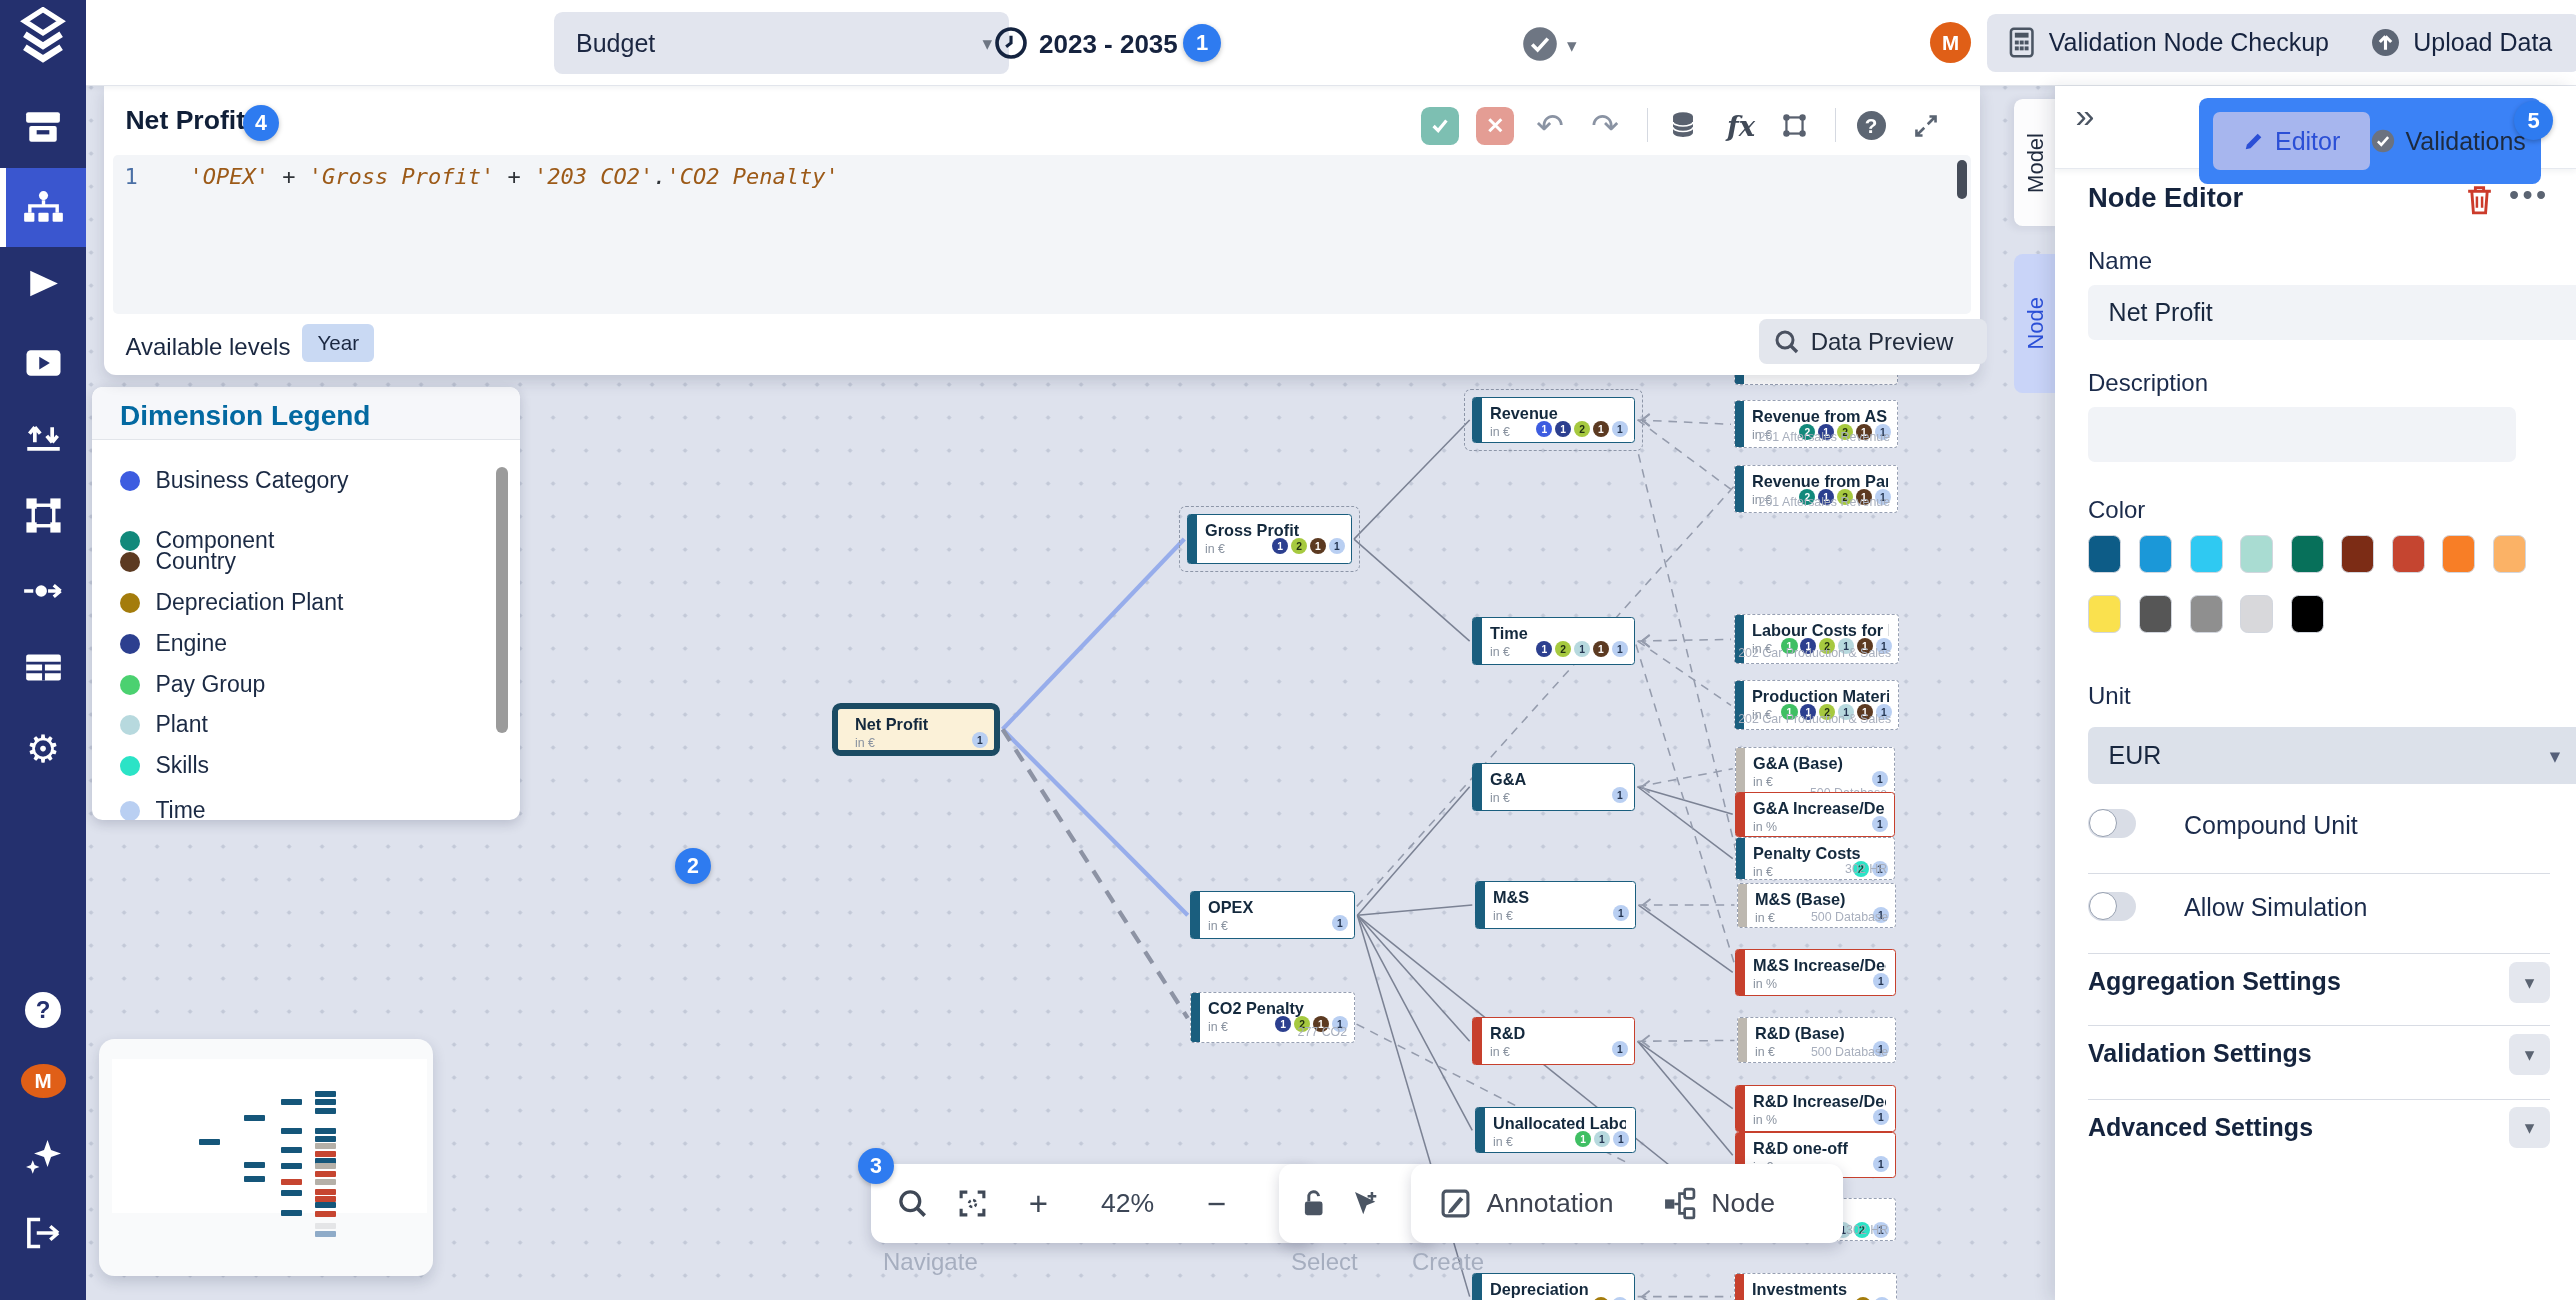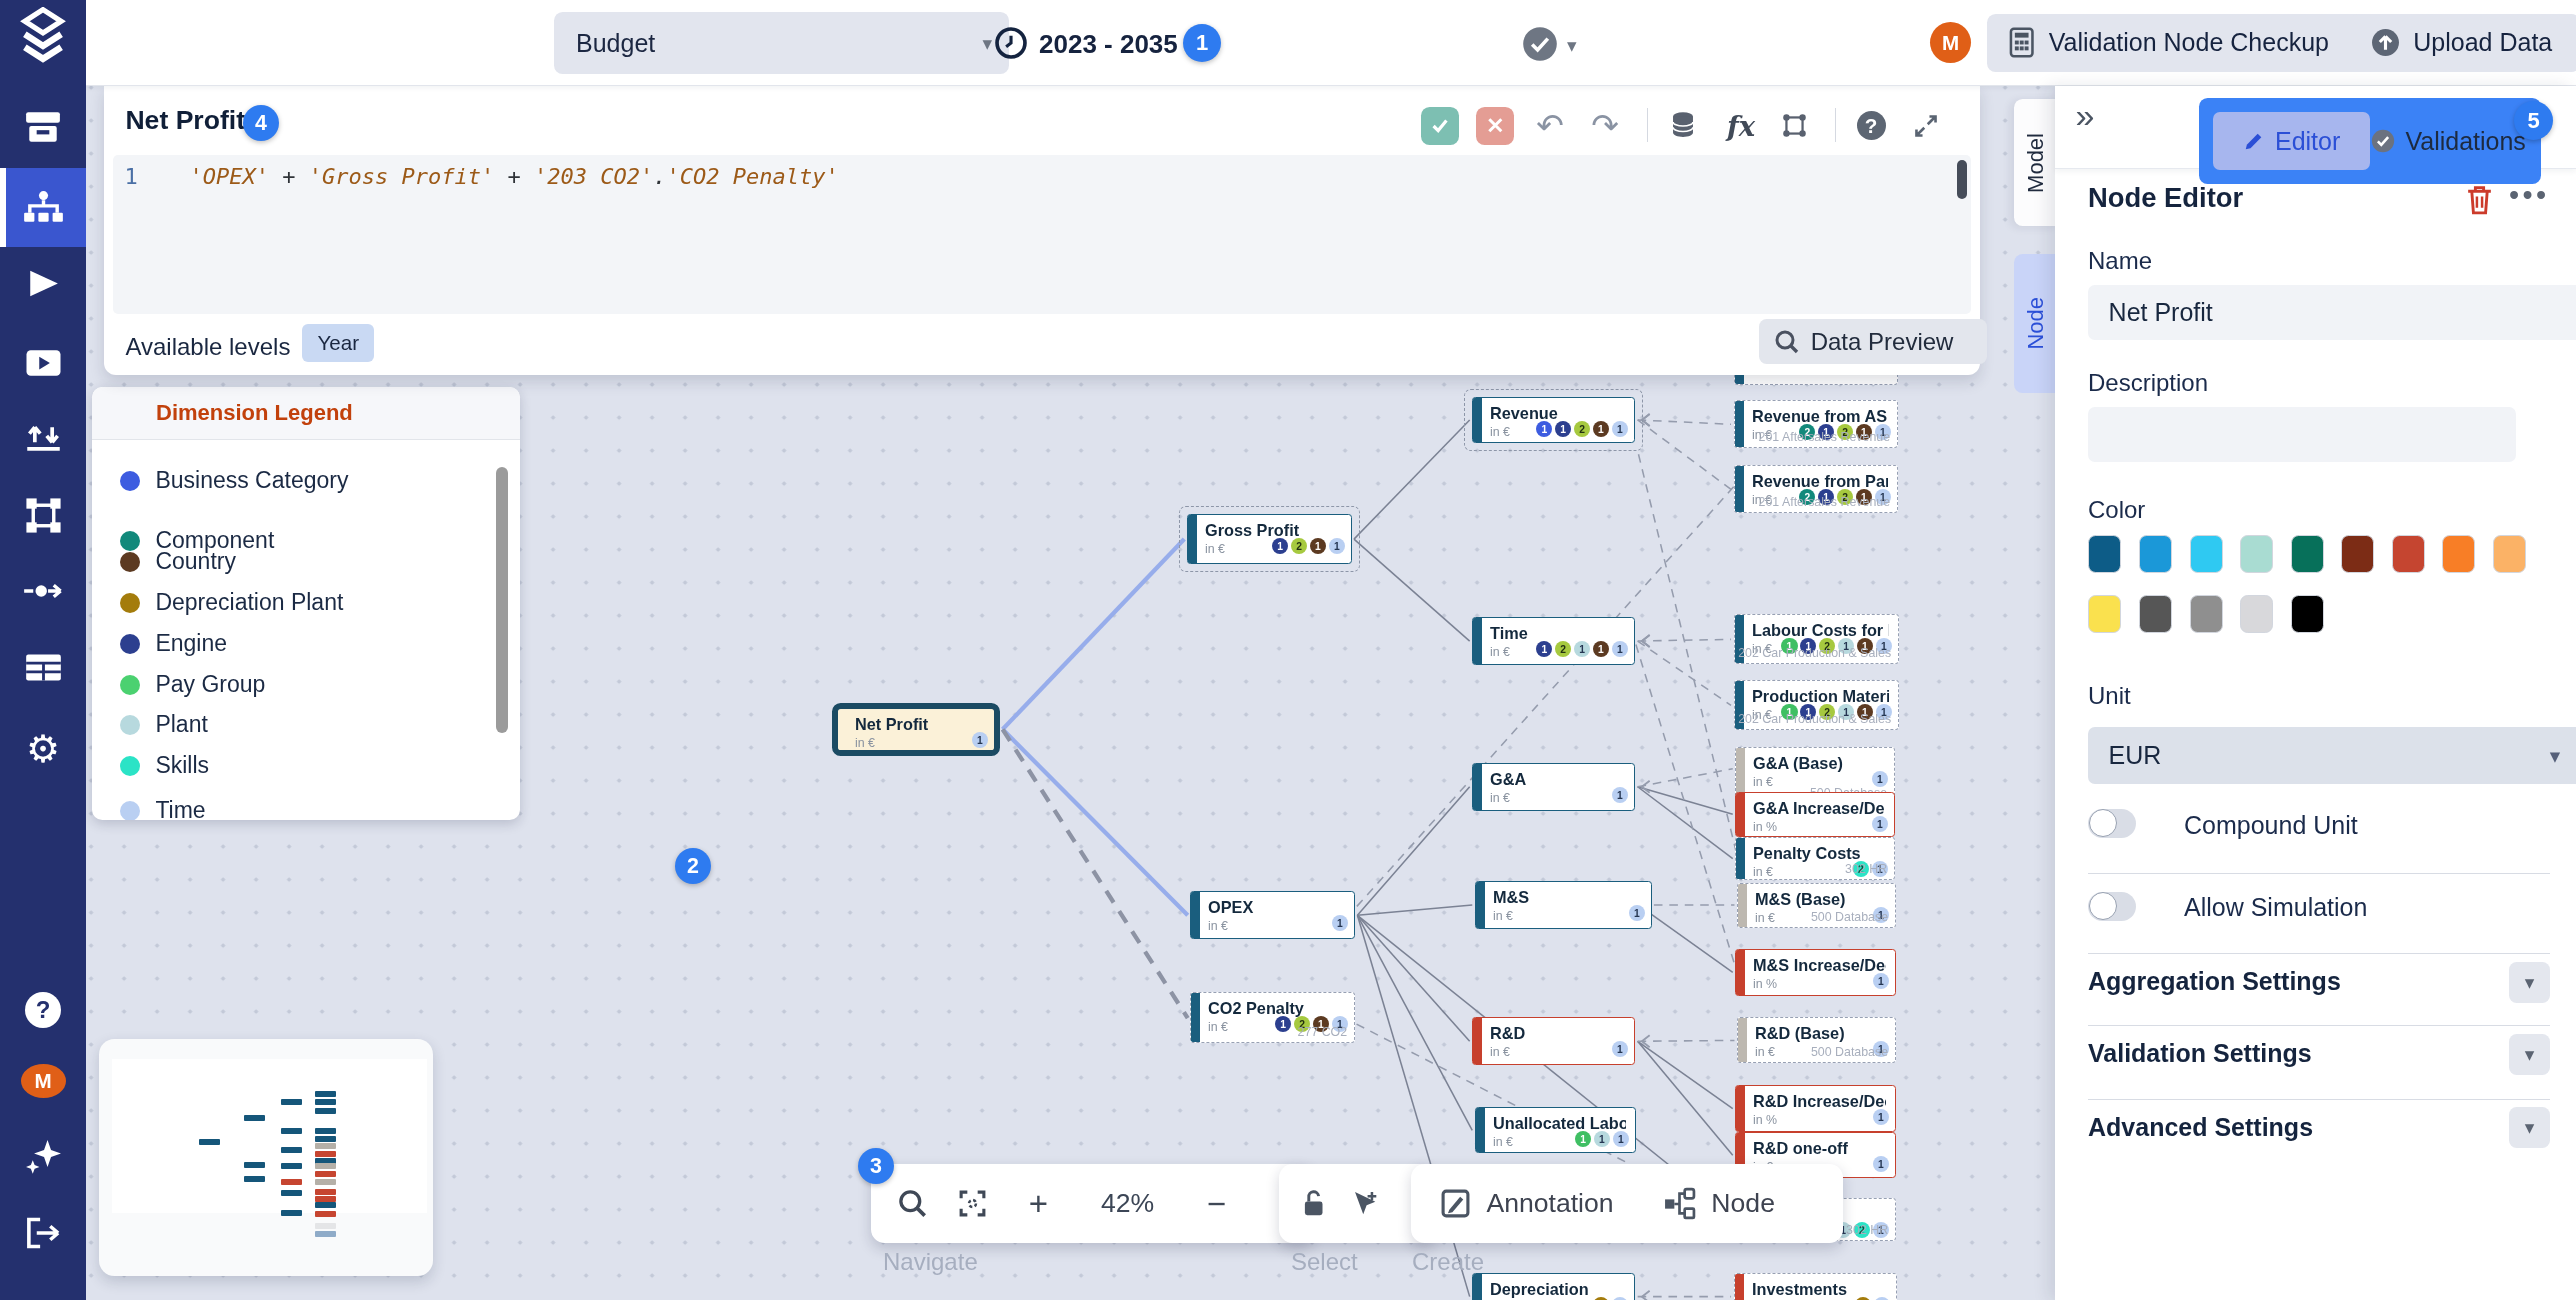--- a/index.html
+++ b/index.html
@@ -30,21 +30,21 @@
   #code .code-text{position:absolute;left:77px;top:8.6px;font-family:"DejaVu Sans Mono",monospace;font-style:italic;font-size:22px;white-space:pre;}
   .tok-str{color:#9C5A18;}
   .tok-op{color:#2F3338;}
   #code .thumb{position:absolute;right:3.4px;top:5.1px;width:10.3px;height:39px;background:#454C59;border-radius:5.1px;}
   #f-levels{position:absolute;left:21.4px;top:247px;font-size:24px;color:#1A2740;}
   #f-chip{position:absolute;left:198px;top:238px;height:38px;padding:0 15.4px;background:#C9D9F3;border-radius:6px;font-size:20.6px;color:#1A2740;display:flex;align-items:center;}
   #f-preview{position:absolute;left:1655px;top:233px;width:197px;height:45px;background:#E3E6ED;border-radius:7.7px;display:flex;align-items:center;gap:10.3px;padding:0 15.4px;font-size:24px;color:#222C3D;}
   
   #legend{left:92px;top:387px;width:428px;height:433px;background:#fff;border-radius:10.3px;box-shadow:0 3.4px 12px rgba(20,30,60,.18);z-index:5;overflow:hidden;}
   #legend-h{height:53px;border-bottom:0.9px solid #E2E5EA;background:#F6F7FA;border-radius:10.3px 10.3px 0 0;}
-  #legend-h span{position:absolute;left:28px;top:13px;font-size:22px;font-weight:bold;color:#c2410c;margin-left:36px;}
+  #legend-h span{position:absolute;left:28px;top:13px;font-size:28px;font-weight:bold;color:#0369a1;}
   .leg-item{position:absolute;left:28px;display:flex;align-items:center;gap:15.4px;}
   .leg-dot{width:20px;height:20px;border-radius:50%;flex:none;}
   .leg-label{font-size:23px;color:#1B2A44;}
   #leg-scroll{position:absolute;right:12px;top:80px;width:12px;height:266px;background:#9B9B9B;border-radius:6px;}
   
   .gnode{position:absolute;background:#fff;border-radius:3.4px;box-sizing:border-box;z-index:2;}
   .gnode.teal{border:1.7px solid #1A5E7E;}
   .gnode.red{border:1.7px solid #C7402D;}
   .gnode.dashed{border:1.7px dashed #97A0B3;}
   .gnode.selected{border:6px solid #1B4B63;background:#FBF1D8;border-radius:8.6px;}
@@ -260,21 +260,21 @@
         </div>
         <div class="gfoot">302 HR</div>
       </div>
       <div class="gnode teal bar-teal" style="left: 1190px; top: 891px; width: 165px; height: 48px;">
         <div class="gtitle">OPEX</div>
         <div class="gsub">in €</div>
         <div class="gbadges">
           <span class="gbadge" style="background:#B9CFF2;color:#253652">1</span>
         </div>
       </div>
-      <div class="gnode teal bar-teal" style="left: 1475px; top: 881px; width: 177px; height: 48px;">
+      <div class="gnode teal bar-teal" style="left: 1475px; top: 881px; width: 161px; height: 48px;">
         <div class="gtitle">M&amp;S</div>
         <div class="gsub">in €</div>
         <div class="gbadges">
           <span class="gbadge" style="background:#B9CFF2;color:#253652">1</span>
         </div>
       </div>
       <div class="gnode dashed bar-gray" style="left: 1737px; top: 883px; width: 159px; height: 45px;">
         <div class="gtitle">M&amp;S (Base)</div>
         <div class="gsub">in €</div>
         <div class="gbadges">

